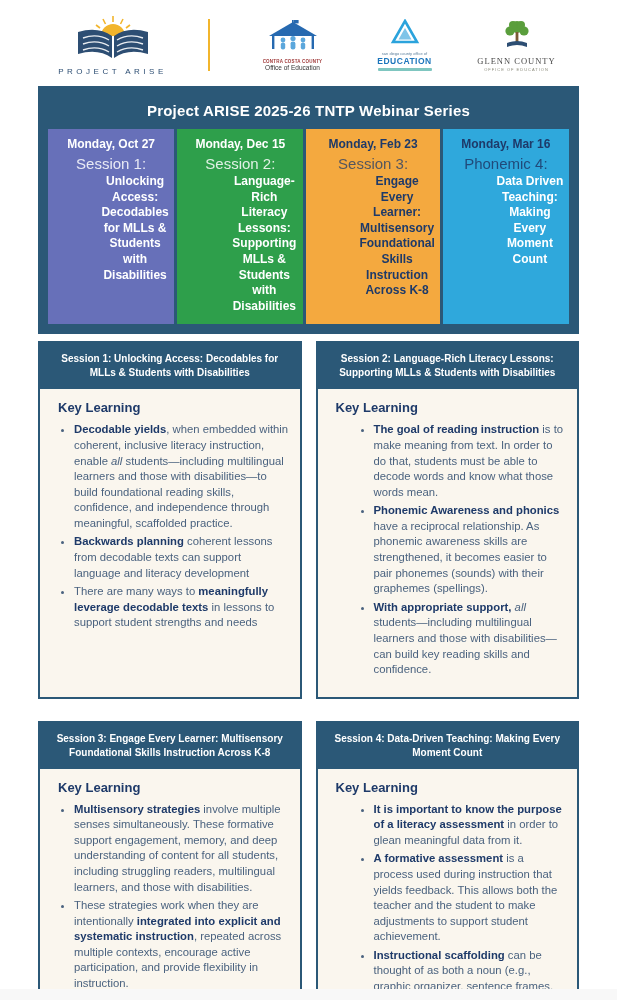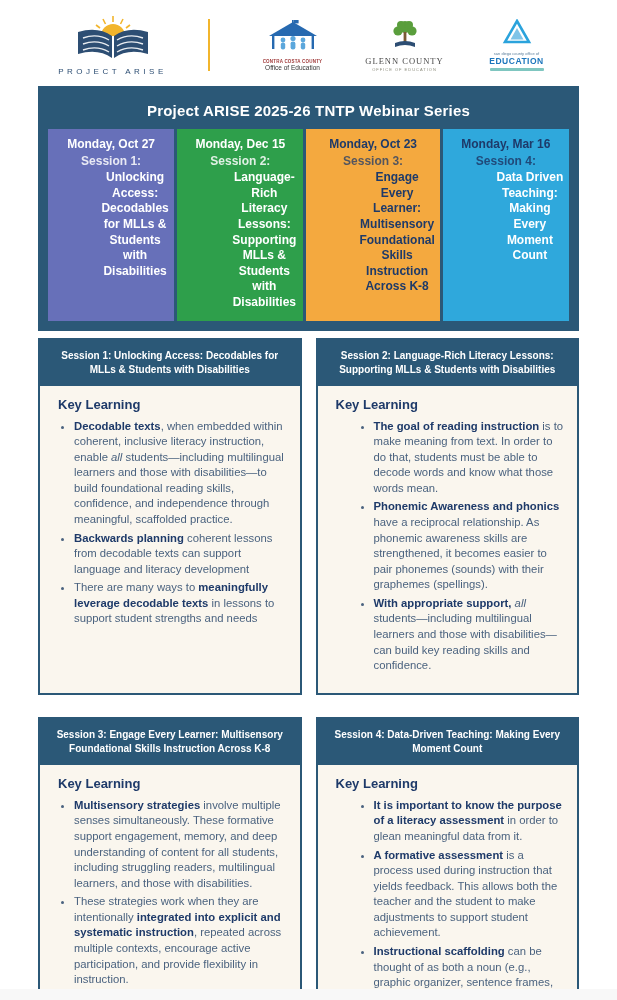--- a/index.html
+++ b/index.html
@@ -27,21 +27,21 @@
   .sdcoe-name{font-size:8.5px;font-weight:bold;color:#1B75BC;letter-spacing:.5px;}
   .sdcoe-tag{width:54px;height:3px;background:#7fc6c0;margin-top:2px;border-radius:1px;}
 
   
   .banner{background:var(--navy);padding:10px;margin-top:2px;}
   .banner-title{color:#fff;font-weight:bold;font-size:15px;text-align:center;padding:6px 0 7px;letter-spacing:.2px;}
   .banner-subtitle{background:#FDFBF6;color:var(--navy);font-weight:bold;font-size:19px;text-align:center;padding:5px 0 6px;}
   .cols{display:flex;gap:3px;margin-top:3px;border-radius:29px;}
   .col{flex:1;padding:8px 5px 10px;text-align:center;line-height:1.3;}
   .col .date{font-weight:bold;font-size:12px;display:block;}
-  .col .session{font-size:12px;display:block;opacity:.85;margin:1px 0;font-weight:bold;}
+  .col .session{font-size:15px;display:block;opacity:.85;margin:1px 0;}
   .col .title{font-weight:bold;font-size:12px;display:block;margin-left:48px;}
   .col-1{background:var(--purple);color:#fff;}
   .col-2{background:var(--green);color:#fff;}
   .col-3{background:var(--orange);color:var(--navy-bold);}
   .col-3 .session{opacity:.75;}
   .col-4{background:var(--lblue);color:#fff;}
   .col-4 .date,.col-4 .session{color:var(--navy-bold);}
 
   
   .cards-row{display:flex;gap:14px;margin-top:7px;}
@@ -108,83 +108,83 @@
               <rect x="35.8" y="22.6" width="4.4" height="7" rx="2"></rect>
           </g>
         </svg>
       </span>
       <span class="l1">CONTRA COSTA COUNTY</span>
       <span class="l2">Office of Education</span>
     </div>
 
     <div class="minilogo">
       <span>
+        <svg width="30" height="26" viewBox="0 0 30 26">
+          <polygon points="15,2 27,23 3,23" fill="none" stroke="#2BA3DC" stroke-width="2.6"></polygon>
+          <polygon points="15,9 21.5,20.5 8.5,20.5" fill="#7FC4E8"></polygon>
+        </svg>
+      </span>
+      <span class="sdcoe-top">san diego county office of</span>
+      <span class="sdcoe-name">EDUCATION</span>
+      <span class="sdcoe-tag"></span>
+    </div>
+
+    <div class="minilogo">
+      <span>
         <svg width="40" height="32" viewBox="0 0 40 32">
           <g fill="#5A9E3C">
             <circle cx="20" cy="8" r="6"></circle>
               <circle cx="13" cy="12" r="4.6"></circle>
               <circle cx="27" cy="12" r="4.6"></circle>
             <circle cx="16" cy="6" r="4"></circle>
               <circle cx="24" cy="6" r="4"></circle>
           </g>
           <rect x="18.6" y="13" width="2.8" height="10" fill="#7a5a34"></rect>
           <path d="M10 24 Q20 20 30 24 L30 28 Q20 24 10 28 Z" fill="#2D4E73"></path>
         </svg>
       </span>
       <span class="glenn-name">GLENN COUNTY</span>
       <span class="glenn-sub">OFFICE OF EDUCATION</span>
-    </div>
-
-    <div class="minilogo">
-      <span>
-        <svg width="30" height="26" viewBox="0 0 30 26">
-          <polygon points="15,2 27,23 3,23" fill="none" stroke="#2BA3DC" stroke-width="2.6"></polygon>
-          <polygon points="15,9 21.5,20.5 8.5,20.5" fill="#7FC4E8"></polygon>
-        </svg>
-      </span>
-      <span class="sdcoe-top">san diego county office of</span>
-      <span class="sdcoe-name">EDUCATION</span>
-      <span class="sdcoe-tag"></span>
     </div>
   </div>
 
   <div class="content">
     <div class="banner">
       <div class="banner-title">Project ARISE 2025-26 TNTP Webinar Series</div>
       <div class="cols">
         <div class="col col-1">
           <span class="date">Monday, Oct 27</span>
           <span class="session">Session 1:</span>
           <span class="title">Unlocking Access: Decodables for MLLs &amp; Students with Disabilities</span>
         </div>
         <div class="col col-2">
           <span class="date">Monday, Dec 15</span>
           <span class="session">Session 2:</span>
           <span class="title">Language-Rich Literacy Lessons: Supporting MLLs &amp; Students with Disabilities</span>
         </div>
         <div class="col col-3">
-          <span class="date">Monday, Oct 23</span>
+          <span class="date">Monday, Feb 23</span>
           <span class="session">Session 3:</span>
           <span class="title">Engage Every Learner: Multisensory Foundational Skills Instruction Across K-8</span>
         </div>
         <div class="col col-4">
           <span class="date">Monday, Mar 16</span>
-          <span class="session">Session 4:</span>
+          <span class="session">Phonemic 4:</span>
           <span class="title">Data Driven Teaching: Making Every Moment Count</span>
         </div>
       </div>
     </div>
 
     <div class="cards-row">
       <div class="card">
         <div class="card-header">Session 1: Unlocking Access: Decodables for MLLs &amp; Students with Disabilities</div>
         <div class="card-body">
           <div class="key-learning">Key Learning</div>
           <ul>
-              <li><span class="bseg">Decodable texts</span><span>, when embedded within coherent, inclusive literacy instruction, enable </span><span class="iseg">all</span><span> students—including multilingual learners and those with disabilities—to build foundational reading skills, confidence, and independence through meaningful, scaffolded practice.</span></li>
+              <li><span class="bseg">Decodable yields</span><span>, when embedded within coherent, inclusive literacy instruction, enable </span><span class="iseg">all</span><span> students—including multilingual learners and those with disabilities—to build foundational reading skills, confidence, and independence through meaningful, scaffolded practice.</span></li>
               <li><span class="bseg">Backwards planning</span><span> coherent lessons from decodable texts can support language and literacy development</span></li>
               <li><span>There are many ways to </span><span class="bseg">meaningfully leverage decodable texts</span><span> in lessons to support student strengths and needs</span></li>
             </ul>
         </div>
       </div>
       <div class="card indented">
         <div class="card-header">Session 2: Language-Rich Literacy Lessons: Supporting MLLs &amp; Students with Disabilities</div>
         <div class="card-body">
           <div class="key-learning">Key Learning</div>
           <ul>

